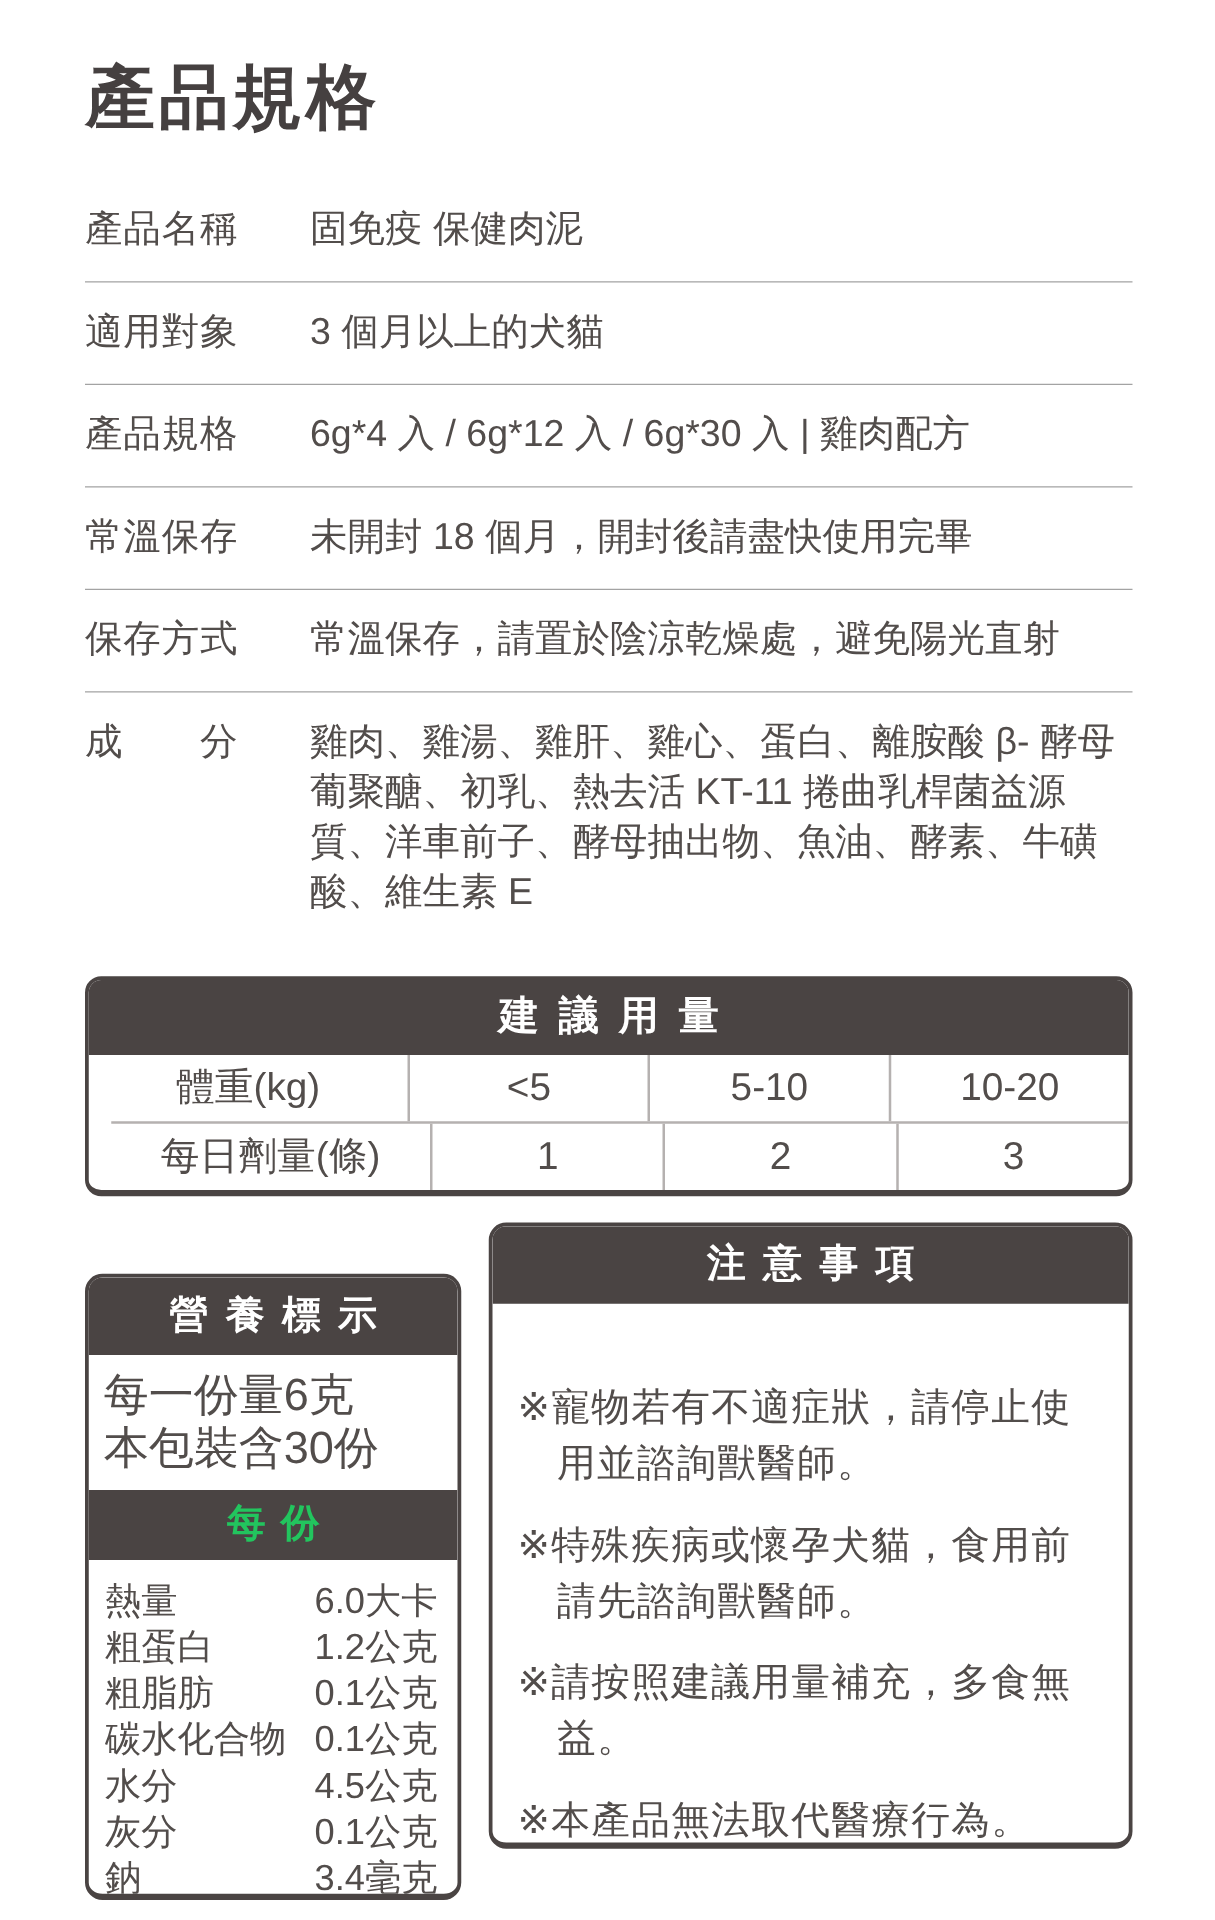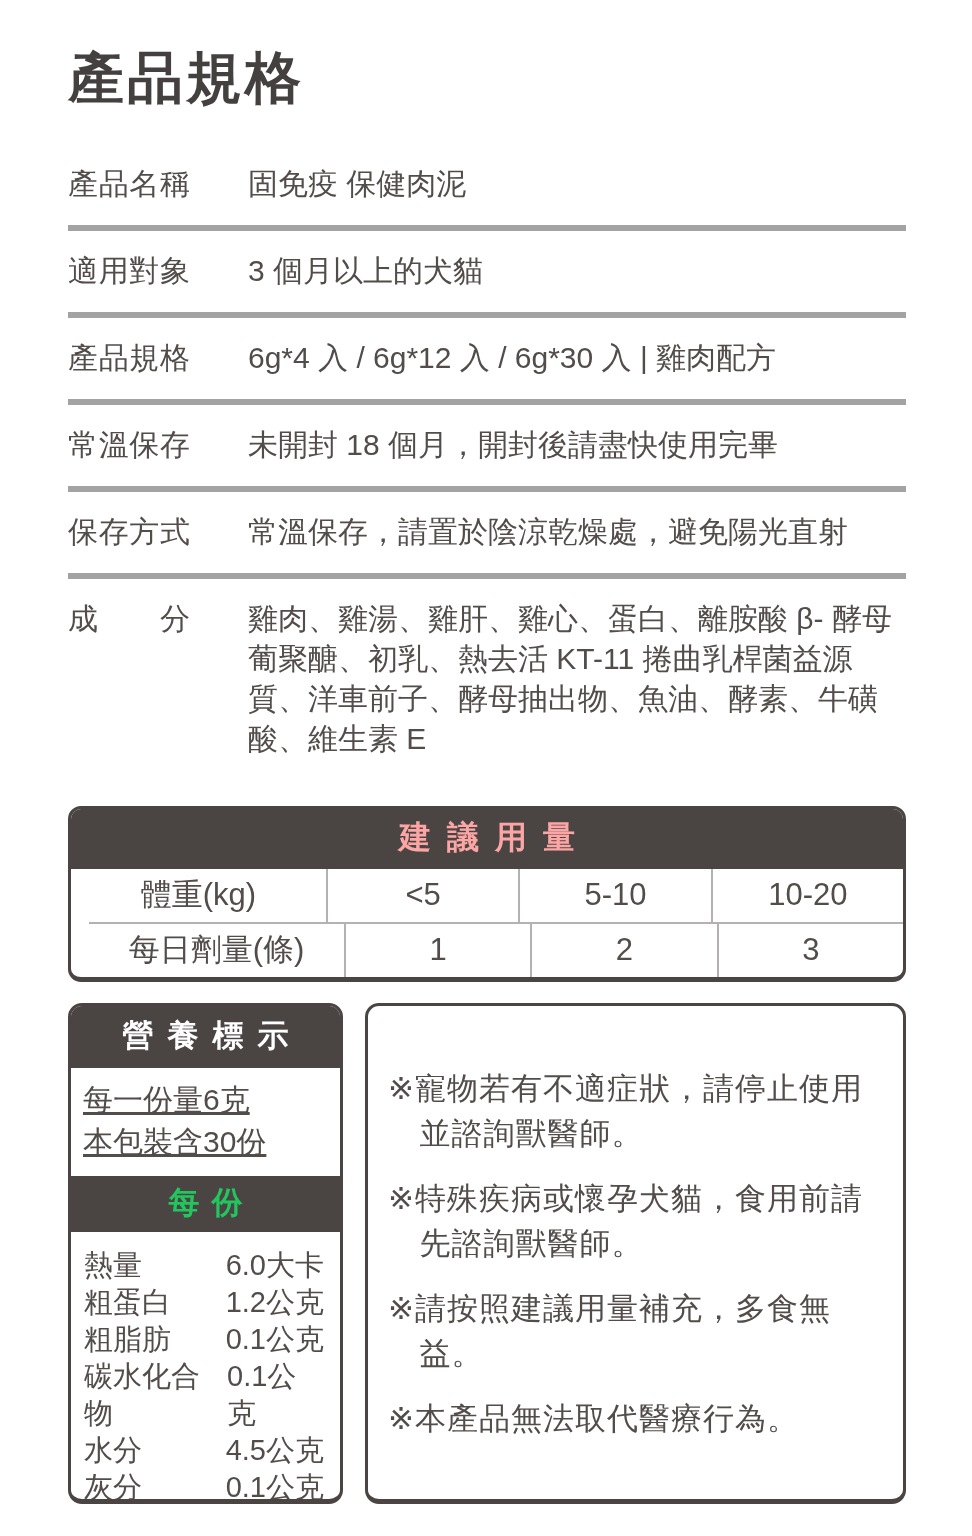--- a/index.html
+++ b/index.html
@@ -15,40 +15,40 @@
     margin:26px 0 0 0;
     font-size:56px; font-weight:900; letter-spacing:3px;
     color:#454040; line-height:1.15;
   }
 
   
   .spec-list { margin-top:34px; }
   .spec-row {
     display:flex; align-items:flex-start;
     padding:20px 0 21px 0;
-    border-bottom:6px solid #a3a3a3;
+    border-bottom:1px solid #a3a3a3;
     font-size:30px; line-height:40px;
   }
   .spec-row:last-child { border-bottom:none; }
   .spec-label { width:180px; flex:none; }
   .spec-label-inner {
     display:inline-block; width:122px;
     text-align:justify; text-align-last:justify;
     white-space:normal;
   }
   .spec-value { flex:1; line-height:40px; }
 
   
   .dosage {
     margin-top:26px;
     border:3px solid #4a4443; border-bottom-width:5px;
     border-radius:13px; overflow:hidden;
   }
   .dosage-header {
-    background:#4a4443; color:#fca5a5; text-align:center;
+    background:#4a4443; color:#ffffff; text-align:center;
     font-size:32px; font-weight:700;
     letter-spacing:16px; text-indent:16px;
     padding:7px 0 9px 0;
   }
   .dosage-row { display:grid; grid-template-columns:255px 1fr 1fr 1fr; }
   .dosage-row + .dosage-row { border-top:2px solid #b5b1b0;margin-left:18px; }
   .dosage-cell {
     text-align:center; font-size:31px; padding:10px 0 11px 0;
     line-height:32px;
   }
@@ -60,26 +60,26 @@
     border:3px solid #4a4443; border-bottom-width:5px;
     border-radius:14px; overflow:hidden;
     box-sizing:border-box; height:501px; background:#fff;
   }
   .panel-header {
     background:#4a4443; color:#ffffff; text-align:center;
     font-size:31px; font-weight:700;
     letter-spacing:14px; text-indent:14px;
     padding:9px 0 11px 0;
   }
-  .nutrition-panel { width:275px; flex:none; }
+  .nutrition-panel { width:301px; flex:none;margin-top:41px; }
   .notes-panel { flex:1; }
 
   .serving-info {
     padding:11px 12px 13px 12px;
-    font-size:30px; line-height:42px;text-decoration:underline;
+    font-size:36px; line-height:42px;
   }
   .per-serving-band {
     background:#4a4443; color:#22c55e; text-align:center;
     font-size:31px; font-weight:700;
     letter-spacing:12px; text-indent:12px;
     padding:6px 0 8px 0;
   }
   .nutrition-rows { padding:15px 16px 0 13px; }
   .nutrition-row {
     display:flex; justify-content:space-between;
@@ -180,20 +180,21 @@
         </div>
         <div class="nutrition-row">
           <span>鈉</span>
           <span>3.4毫克</span>
         </div>
 
       </div>
     </div>
 
     <div class="panel notes-panel">
+      <div class="panel-header">注意事項</div>
       <div class="notes-body">
         <p class="note-item">※寵物若有不適症狀，請停止使用並諮詢獸醫師。</p>
         <p class="note-item">※特殊疾病或懷孕犬貓，食用前請先諮詢獸醫師。</p>
         <p class="note-item">※請按照建議用量補充，多食無益。</p>
         <p class="note-item">※本產品無法取代醫療行為。</p>
       </div>
     </div>
 
   </div>
 </div>

